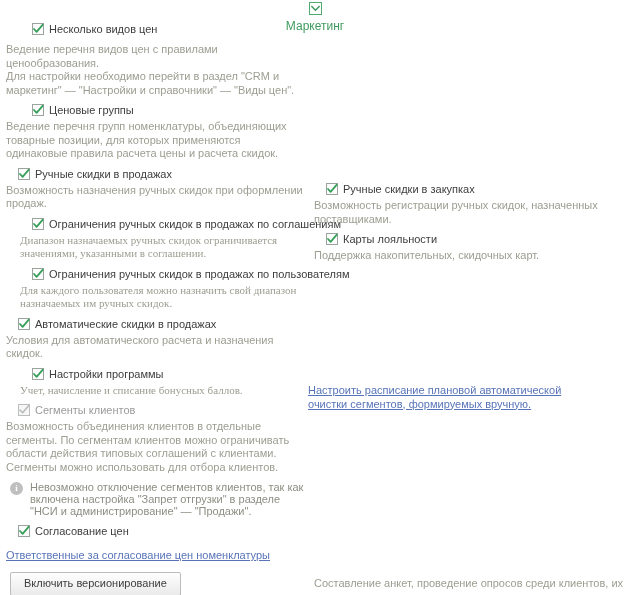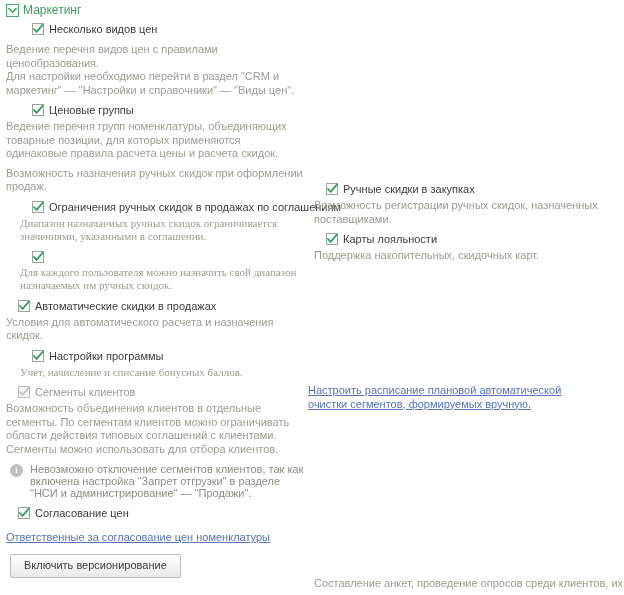--- a/index.html
+++ b/index.html
@@ -18,20 +18,21 @@
     -webkit-font-smoothing: antialiased;
   }
 
   
   .section-header {
     display: flex;
     align-items: center;
     gap: 4px;
     padding: 2px 0 2px 6px;
     height: 16px;
+    flex-direction: column;
   }
   .collapse-box {
     width: 13px;
     height: 13px;
     border: 1px solid #4faa6e;
     box-sizing: border-box;
     display: flex;
     align-items: center;
     justify-content: center;
     background: #ffffff;
@@ -207,40 +208,49 @@
       <span class="checkbox">
         <svg width="11" height="10" viewBox="0 0 11 10" aria-hidden="true">
           <path d="M1 5 L3.6 7.8 L9.6 0.8" fill="none" stroke="#36a05a" stroke-width="1.8" stroke-linecap="round" stroke-linejoin="round"></path>
         </svg>
       </span>
       <span class="cb-label">Ценовые группы</span>
     </div>
     <div class="desc ind0">Ведение перечня групп номенклатуры, объединяющих товарные позиции, для которых применяются одинаковые правила расчета цены и расчета скидок.</div>
 
     
+    <div class="cb-row ind0">
+      <span class="checkbox">
+        <svg width="11" height="10" viewBox="0 0 11 10" aria-hidden="true">
+          <path d="M1 5 L3.6 7.8 L9.6 0.8" fill="none" stroke="#36a05a" stroke-width="1.8" stroke-linecap="round" stroke-linejoin="round"></path>
+        </svg>
+      </span>
+      <span class="cb-label">Ручные скидки в продажах</span>
+    </div>
     <div class="desc ind0">Возможность назначения ручных скидок при оформлении продаж.</div>
 
     
     <div class="cb-row ind1">
       <span class="checkbox">
         <svg width="11" height="10" viewBox="0 0 11 10" aria-hidden="true">
           <path d="M1 5 L3.6 7.8 L9.6 0.8" fill="none" stroke="#36a05a" stroke-width="1.8" stroke-linecap="round" stroke-linejoin="round"></path>
         </svg>
       </span>
       <span class="cb-label">Ограничения ручных скидок в продажах по соглашениям</span>
     </div>
     <div class="desc ind1" style="max-width:280px;">Диапазон назначаемых ручных скидок ограничивается значениями, указанными в соглашении.</div>
 
     
     <div class="cb-row ind1">
       <span class="checkbox">
         <svg width="11" height="10" viewBox="0 0 11 10" aria-hidden="true">
           <path d="M1 5 L3.6 7.8 L9.6 0.8" fill="none" stroke="#36a05a" stroke-width="1.8" stroke-linecap="round" stroke-linejoin="round"></path>
         </svg>
       </span>
+      <span class="cb-label">Ограничения ручных скидок в продажах по пользователям</span>
     </div>
     <div class="desc ind1" style="max-width:280px;">Для каждого пользователя можно назначить свой диапазон назначаемых им ручных скидок.</div>
 
     
     <div class="cb-row ind0">
       <span class="checkbox">
         <svg width="11" height="10" viewBox="0 0 11 10" aria-hidden="true">
           <path d="M1 5 L3.6 7.8 L9.6 0.8" fill="none" stroke="#36a05a" stroke-width="1.8" stroke-linecap="round" stroke-linejoin="round"></path>
         </svg>
       </span>

